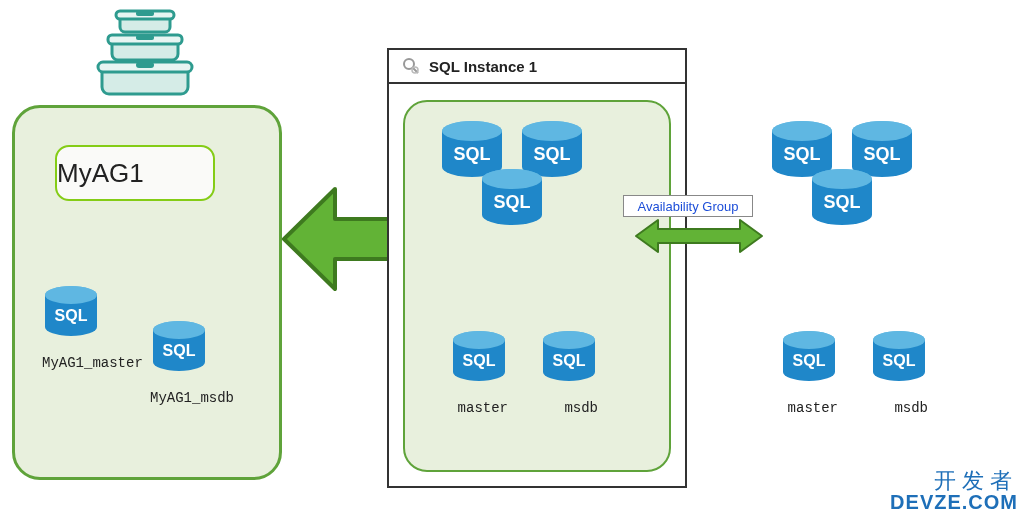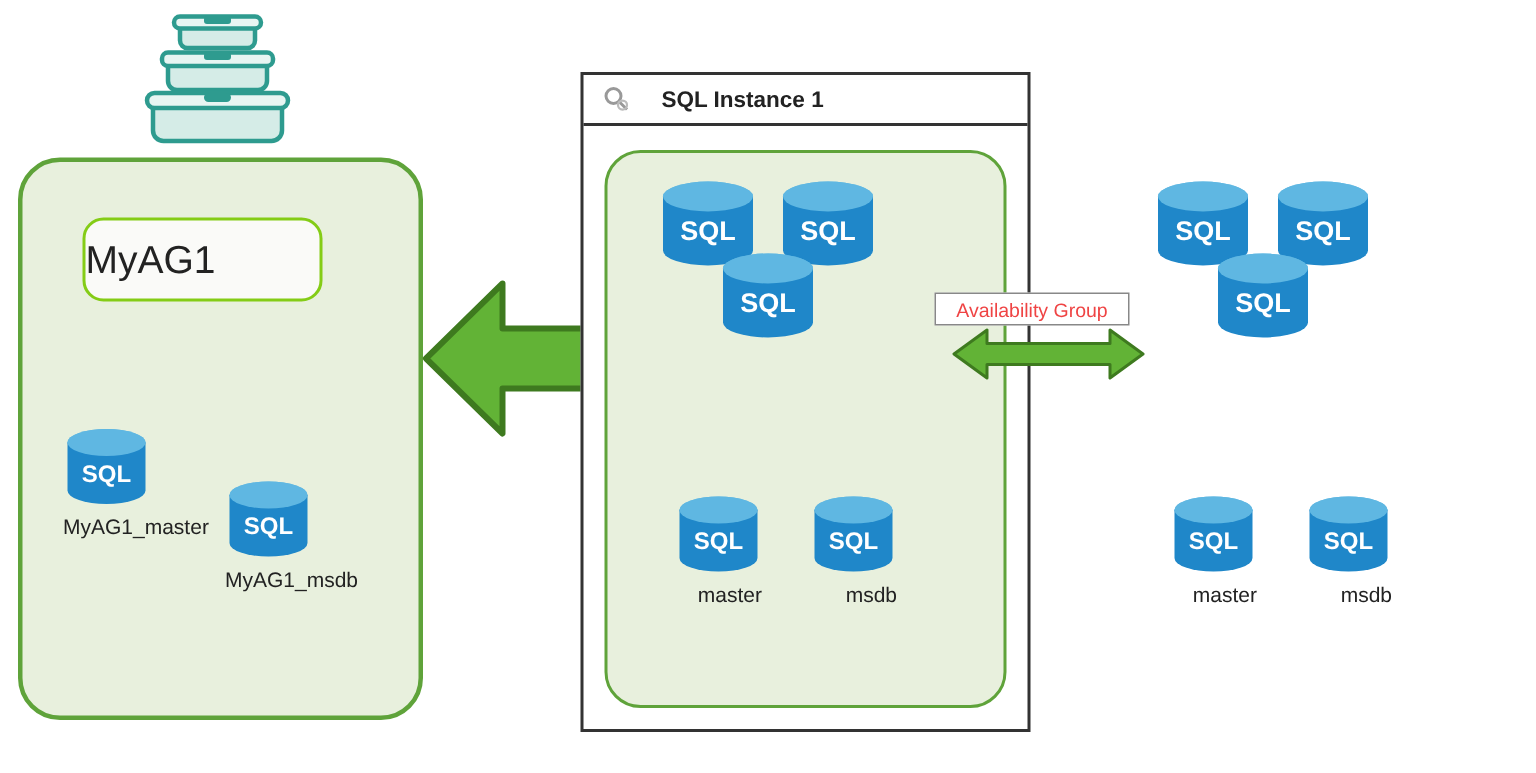--- a/index.html
+++ b/index.html
@@ -54,21 +54,21 @@
     border: 2px solid #333;
     background: #fff;
   }
   .instance-panel.i1 { left: 387px; }
   .instance-panel.i2 { left: 712px; }
   .instance-header {
     height: 34px;
     border-bottom: 2px solid #333;
     display: flex;
     align-items: center;
-    gap: 20px;
+    gap: 8px;
     padding: 0 12px;
     font-size: 15px;
     font-weight: bold;
     color: #222;
   }
   .gear-icon {
     width: 20px; height: 20px;
   }
   .inner-green {
     position: absolute;
@@ -83,22 +83,23 @@
     width: 58px;
     text-align: right;
   }
   .sqldb .cyl {
     width: 58px; height: 58px;
     position: relative;
   }
   .sqldb .label {
     font-size: 14px;
     color: #222;
-    margin-top: 0;
+    margin-top: 12px;
     white-space: nowrap;
+    font-family: Liberation Mono, monospace;
   }
   .sqldb-lg .cyl { width: 68px; height: 64px; }
   .sqldb-lg { width: 68px; }
   
   .big-arrow {
     position: absolute;
     left: 280px; top: 185px;
     width: 120px; height: 108px;
   }
   
@@ -111,21 +112,21 @@
   .ag-label {
     position: absolute;
     left: 623px; top: 195px;
     width: 130px; height: 22px;
     background: #fff;
     border: 1px solid #888;
     font-size: 13px;
     display: flex;
     align-items: center;
     justify-content: center;
-    color: #ef4444;
+    color: #1d4ed8;
     z-index: 5;
   }
   
   .watermark {
     position: absolute;
     right: 6px; bottom: 2px;
     text-align: right;
     font-family: "Microsoft YaHei", Arial, sans-serif;
     color: #1e6fb8;
     line-height: 1.05;
@@ -321,14 +322,18 @@
   <div class="double-arrow">
     <svg viewBox="0 0 130 36" width="130" height="36">
       <path d="M2 18 L24 2 L24 11 L106 11 L106 2 L128 18 L106 34 L106 25 L24 25 L24 34 Z" fill="#62b336" stroke="#3e7a1f" stroke-width="2" stroke-linejoin="round"></path>
     </svg>
   </div>
 
   <div class="ag-label">
     <span>Availability Group</span>
   </div>
 
+  <div class="watermark">
+    <div class="cn">开发者</div>
+    <div class="en">DEVZE.COM</div>
+  </div>
 
 </div>
 
 </body></html>

